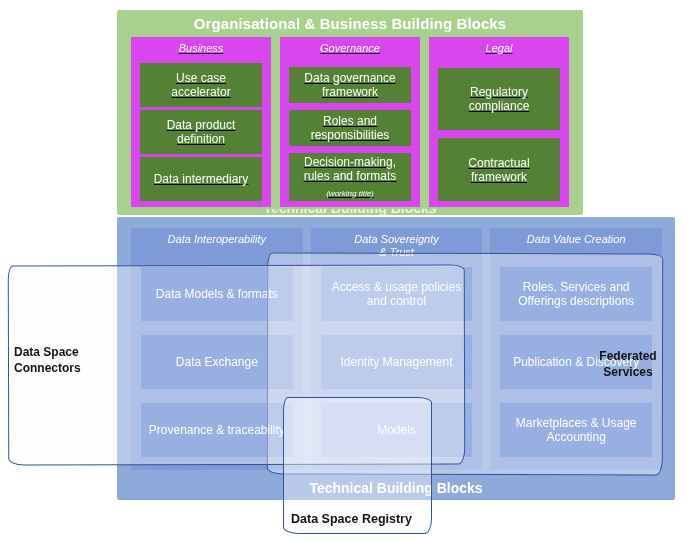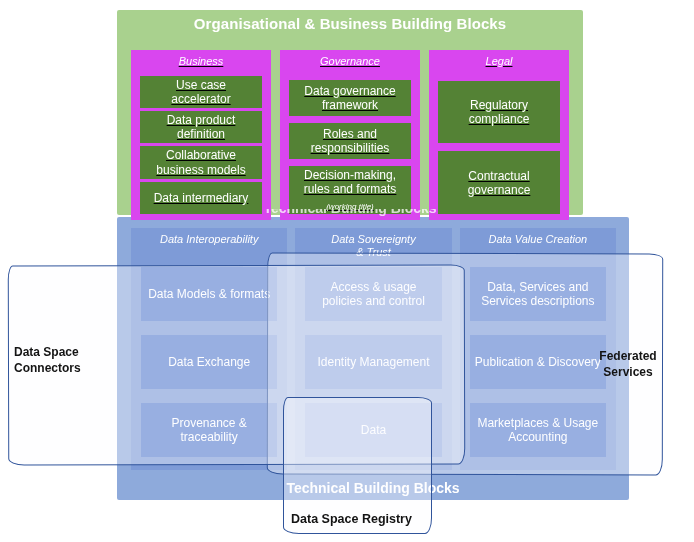--- a/index.html
+++ b/index.html
@@ -3,40 +3,40 @@
 <meta charset="utf-8">
 <style>
   html,body{margin:0;padding:0;background:#ffffff;}
   body{width:694px;height:542px;position:relative;overflow:hidden;
        font-family:"Liberation Sans",sans-serif;}
 
   
   #org-section{position:absolute;left:117px;top:10px;width:466px;height:205px;
                background:#a9d18e;z-index:2;border-radius:2px;}
   .sec-title{color:#fff;font-weight:bold;font-size:15px;text-align:center;
-             padding:5px 0 18px;letter-spacing:.1px;}
+             padding:5px 0 5px;letter-spacing:.1px;}
   .org-cols{display:flex;gap:9px;padding:0 14px;height:170px;}
   .col-green{flex:1;background:#d946ef;padding:2px 9px 6px;display:flex;
              flex-direction:column;text-decoration:underline;}
   .col-header{color:#fff;font-style:italic;font-size:11px;text-align:center;
               margin:3px 0 5px;white-space:pre-line;line-height:1.15;}
   .box-green{background:#548235;color:#fff;font-size:12px;text-align:center;
              display:flex;flex-direction:column;justify-content:center;
              line-height:1.18;padding:2px 10px;flex:1;}
   .gap-sm{gap:3px}.gap-md{gap:7px}.gap-lg{gap:8px}
   .note{font-size:8px;font-style:italic;line-height:1.1;margin-top:7px;}
 
   
   #hidden-title-clip{position:absolute;left:117px;top:209px;width:466px;height:13px;
                      overflow:hidden;z-index:3;pointer-events:none;}
   #hidden-title-clip .t{position:absolute;left:0;right:0;top:-9px;text-align:center;
                         color:rgba(255,255,255,.75);font-weight:bold;font-size:14px;}
 
   
-  #tech-section{position:absolute;left:117px;top:217px;width:512px;height:283px;
+  #tech-section{position:absolute;left:117px;top:217px;width:558px;height:283px;
                 background:#8eaadb;z-index:1;border-radius:2px;}
   .tech-cols{position:absolute;top:11px;left:14px;right:13px;height:242px;
              display:flex;gap:8px;}
   .col-blue{flex:1;background:#7e9bd7;display:flex;flex-direction:column;
             padding:0 10px;}
   .col-blue .col-header{min-height:26px;margin:5px 0 8px;}
   .box-blue{background:#5b80cf;color:#fff;font-size:12px;text-align:center;
             display:flex;align-items:center;justify-content:center;
             line-height:1.2;padding:2px 4px;height:50px;margin-bottom:14px;
             flex:none;}
@@ -65,38 +65,37 @@
 <div id="stage">
 
   <section id="org-section">
     <div class="sec-title">Organisational &amp; Business Building Blocks</div>
     <div class="org-cols">
 
       <div class="col-green gap-sm">
         <div class="col-header">Business</div>
         <div class="box-green">Use case accelerator</div>
         <div class="box-green">Data product definition</div>
-        <div class="box-green">Collaborative business models</div>
         <div class="box-green">Data intermediary</div>
       </div>
 
       <div class="col-green gap-md">
         <div class="col-header">Governance</div>
         <div class="box-green">Data governance framework</div>
         <div class="box-green">Roles and responsibilities</div>
         <div class="box-green">
           <span>Decision-making, rules and formats</span>
           <span class="note">(working title)</span>
         </div>
       </div>
 
       <div class="col-green gap-lg">
         <div class="col-header">Legal</div>
         <div class="box-green">Regulatory compliance</div>
-        <div class="box-green">Contractual governance</div>
+        <div class="box-green">Contractual framework</div>
       </div>
 
     </div>
   </section>
 
   <div id="hidden-title-clip">
     <div class="t">Technical Building Blocks</div>
   </div>
 
   <section id="tech-section">
@@ -107,26 +106,26 @@
         <div class="box-blue">Data Models &amp; formats</div>
         <div class="box-blue">Data Exchange</div>
         <div class="box-blue">Provenance &amp; traceability</div>
       </div>
 
       <div class="col-blue">
         <div class="col-header">Data Sovereignty
 &amp; Trust</div>
         <div class="box-blue">Access &amp; usage policies and control</div>
         <div class="box-blue">Identity Management</div>
-        <div class="box-blue">Data</div>
+        <div class="box-blue">Models</div>
       </div>
 
       <div class="col-blue">
         <div class="col-header">Data Value Creation</div>
-        <div class="box-blue">Data, Services and Services descriptions</div>
+        <div class="box-blue">Roles, Services and Offerings descriptions</div>
         <div class="box-blue">Publication &amp; Discovery</div>
         <div class="box-blue">Marketplaces &amp; Usage Accounting</div>
       </div>
 
     </div>
     <div class="tech-title">Technical Building Blocks</div>
   </section>
 
   <div class="sketch" id="overlay-federated"></div>
   <div class="sketch" id="overlay-connectors"></div>

